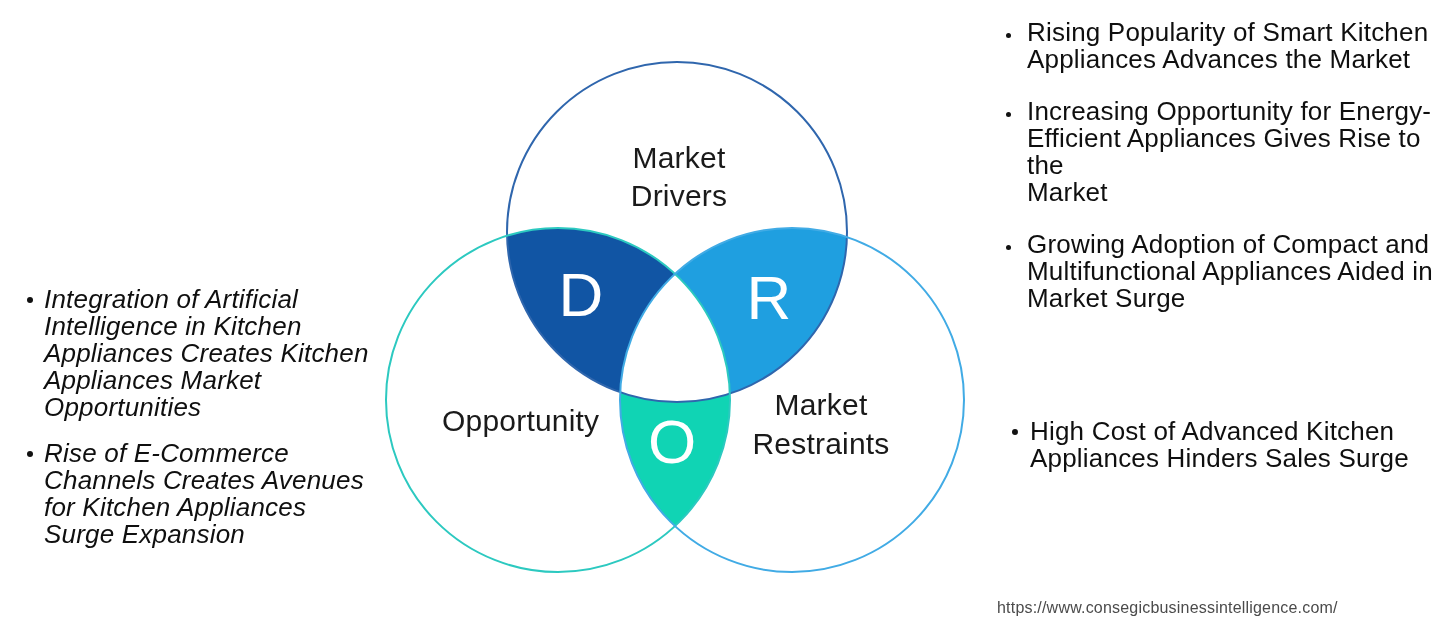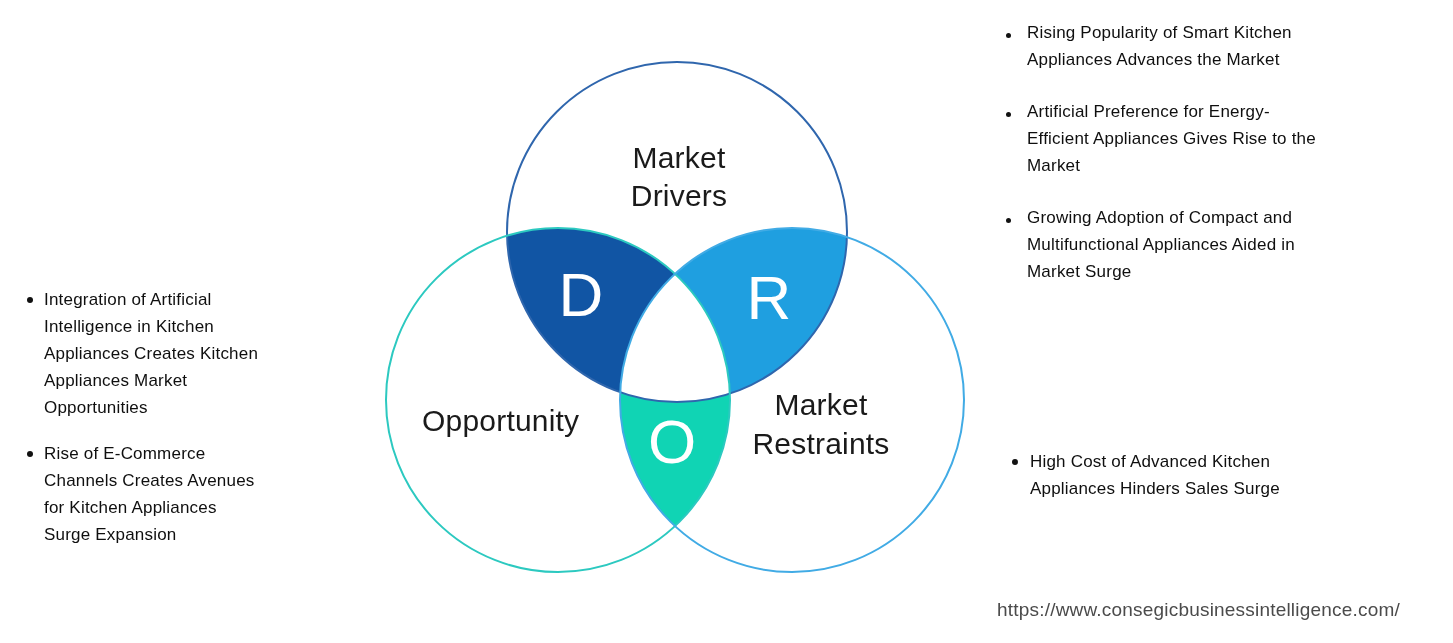--- a/index.html
+++ b/index.html
@@ -25,55 +25,55 @@
   }
   .circle-label {
     position: absolute;
     color: #1a1a1a;
     font-size: 30px;
     line-height: 38px;
     white-space: pre-line;
     letter-spacing: 0.2px;
   }
   .label-drivers   { left: 584px; top: 139px; width: 190px; text-align: center; }
-  .label-opportunity { left: 422px; top: 402px; white-space: nowrap; }
+  .label-opportunity { left: 442px; top: 402px; white-space: nowrap; }
   .label-restraints { left: 721px; top: 385px; width: 200px; text-align: center; line-height: 39px; }
 
   .bullet-list { position: absolute; }
   .bullet-item { display: flex; align-items: flex-start; }
   .bullet-dot {
     flex: none;
     width: 6px; height: 6px;
     border-radius: 50%;
     background: #111111;
     margin-top: 11px;
   }
   .bullet-text {
-    font-size: 17px;
+    font-size: 26px;
     line-height: 27px;
     color: #0f0f0f;
     white-space: pre-line;
     letter-spacing: 0.2px;
   }
   .left-list   { left: 27px;   top: 286px; }
-  .left-list .bullet-item { margin-bottom: 19px; }
+  .left-list .bullet-item { margin-bottom: 19px; font-style: italic; }
   .left-list .bullet-dot  { margin-right: 11px; }
 
   .right-top-list { left: 1006px; top: 19px; }
   .right-top-list .bullet-item { margin-bottom: 25px; }
   .right-top-list .bullet-dot  { margin-right: 16px; margin-top: 14px; width: 5px; height: 5px; }
 
-  .right-bottom-list { left: 1012px; top: 448px; }
+  .right-bottom-list { left: 1012px; top: 418px; }
   .right-bottom-list .bullet-item { margin-bottom: 25px; }
   .right-bottom-list .bullet-dot  { margin-right: 12px; }
 
   .source-url {
     position: absolute;
     left: 997px; top: 599px;
-    font-size: 19px;
+    font-size: 16px;
     color: #4b4b4b;
     letter-spacing: 0.2px;
     white-space: nowrap;
   }
 </style>
 </head>
 <body>
 
 <div class="canvas">
 
@@ -142,21 +142,21 @@
   </div>
 
   <div class="bullet-list right-top-list">
     <div class="bullet-item">
       <span class="bullet-dot"></span>
       <span class="bullet-text">Rising Popularity of Smart Kitchen
 Appliances Advances the Market</span>
     </div>
     <div class="bullet-item">
       <span class="bullet-dot"></span>
-      <span class="bullet-text">Artificial Preference for Energy-
+      <span class="bullet-text">Increasing Opportunity for Energy-
 Efficient Appliances Gives Rise to the
 Market</span>
     </div>
     <div class="bullet-item">
       <span class="bullet-dot"></span>
       <span class="bullet-text">Growing Adoption of Compact and
 Multifunctional Appliances Aided in
 Market Surge</span>
     </div>
   </div>

